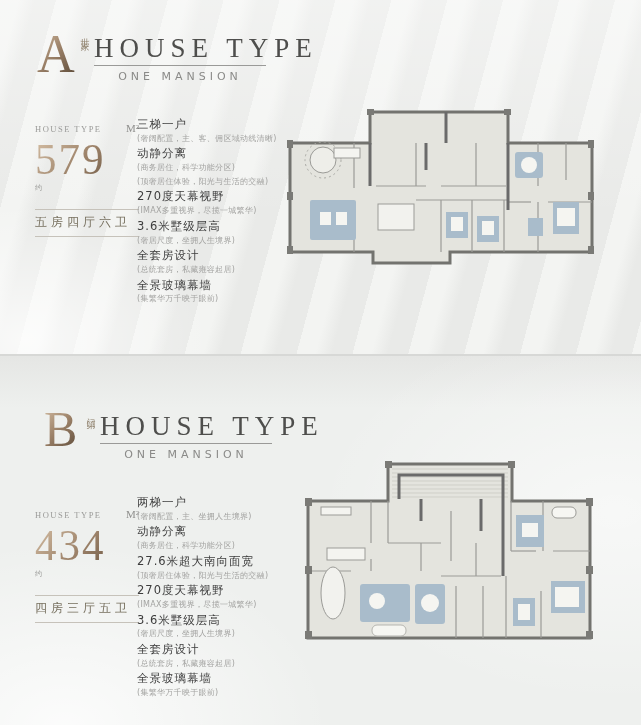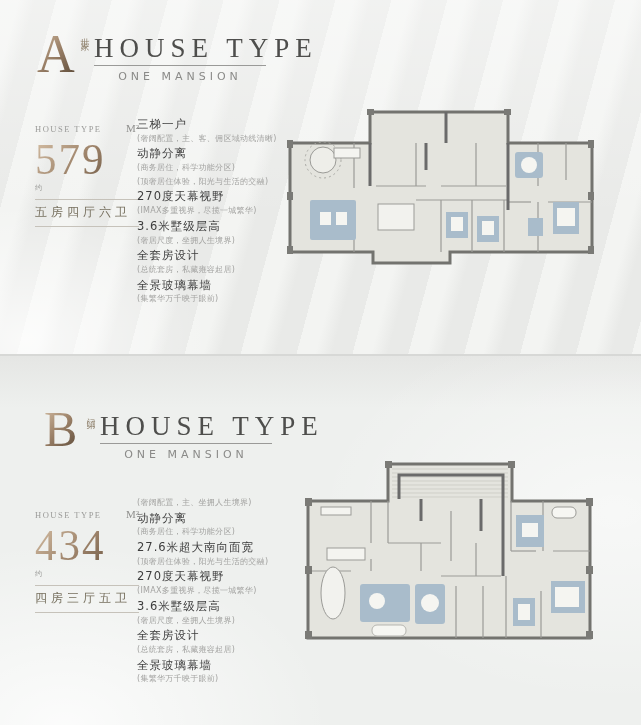--- a/index.html
+++ b/index.html
@@ -71,21 +71,21 @@
   }
   .area-label .unit{font-size:11px;letter-spacing:0;color:#8f8f8d;}
   .area-num{
     font-family:"Liberation Serif","DejaVu Serif",serif;
     font-size:43px;line-height:1;letter-spacing:2px;color:#9b8168;
     margin-top:3px;transform:scaleY(1.04);transform-origin:top left;
   }
   .approx{font-size:7px;color:#9b9b99;margin-top:3px;}
   .config{
     border-top:1px solid #c6c2ba;border-bottom:1px solid #c6c2ba;
-    margin-top:6px;padding:4px 0 5px 0;
+    margin-top:16px;padding:4px 0 5px 0;
     font-size:12px;letter-spacing:4px;color:#77705f;white-space:nowrap;
   }
   
   .features{position:absolute;width:158px;}
   .panel-a .features{left:137px;top:118px;}
   .panel-b .features{left:137px;top:140px;}
   .feature{margin-bottom:4px;}
   .f-title{
     font-size:11.5px;font-weight:normal;color:#3d3d3d;letter-spacing:1px;
     line-height:1.2;white-space:nowrap;
@@ -226,20 +226,21 @@
         <span>HOUSE TYPE</span>
         <span class="unit">M²</span>
       </div>
       <div class="area-num">434</div>
       <div class="approx">约</div>
       <div class="config">四房三厅五卫</div>
     </div>
 
     <div class="features">
       <div class="feature">
+        <div class="f-title">两梯一户</div>
         <div class="f-desc">(奢阔配置，主、坐拥人生境界)</div>
       </div>
       <div class="feature">
         <div class="f-title">动静分离</div>
         <div class="f-desc">(商务居住，科学功能分区)</div>
       </div>
       <div class="feature">
         <div class="f-title">27.6米超大南向面宽</div>
         <div class="f-desc">(顶奢居住体验，阳光与生活的交融)</div>
       </div>

